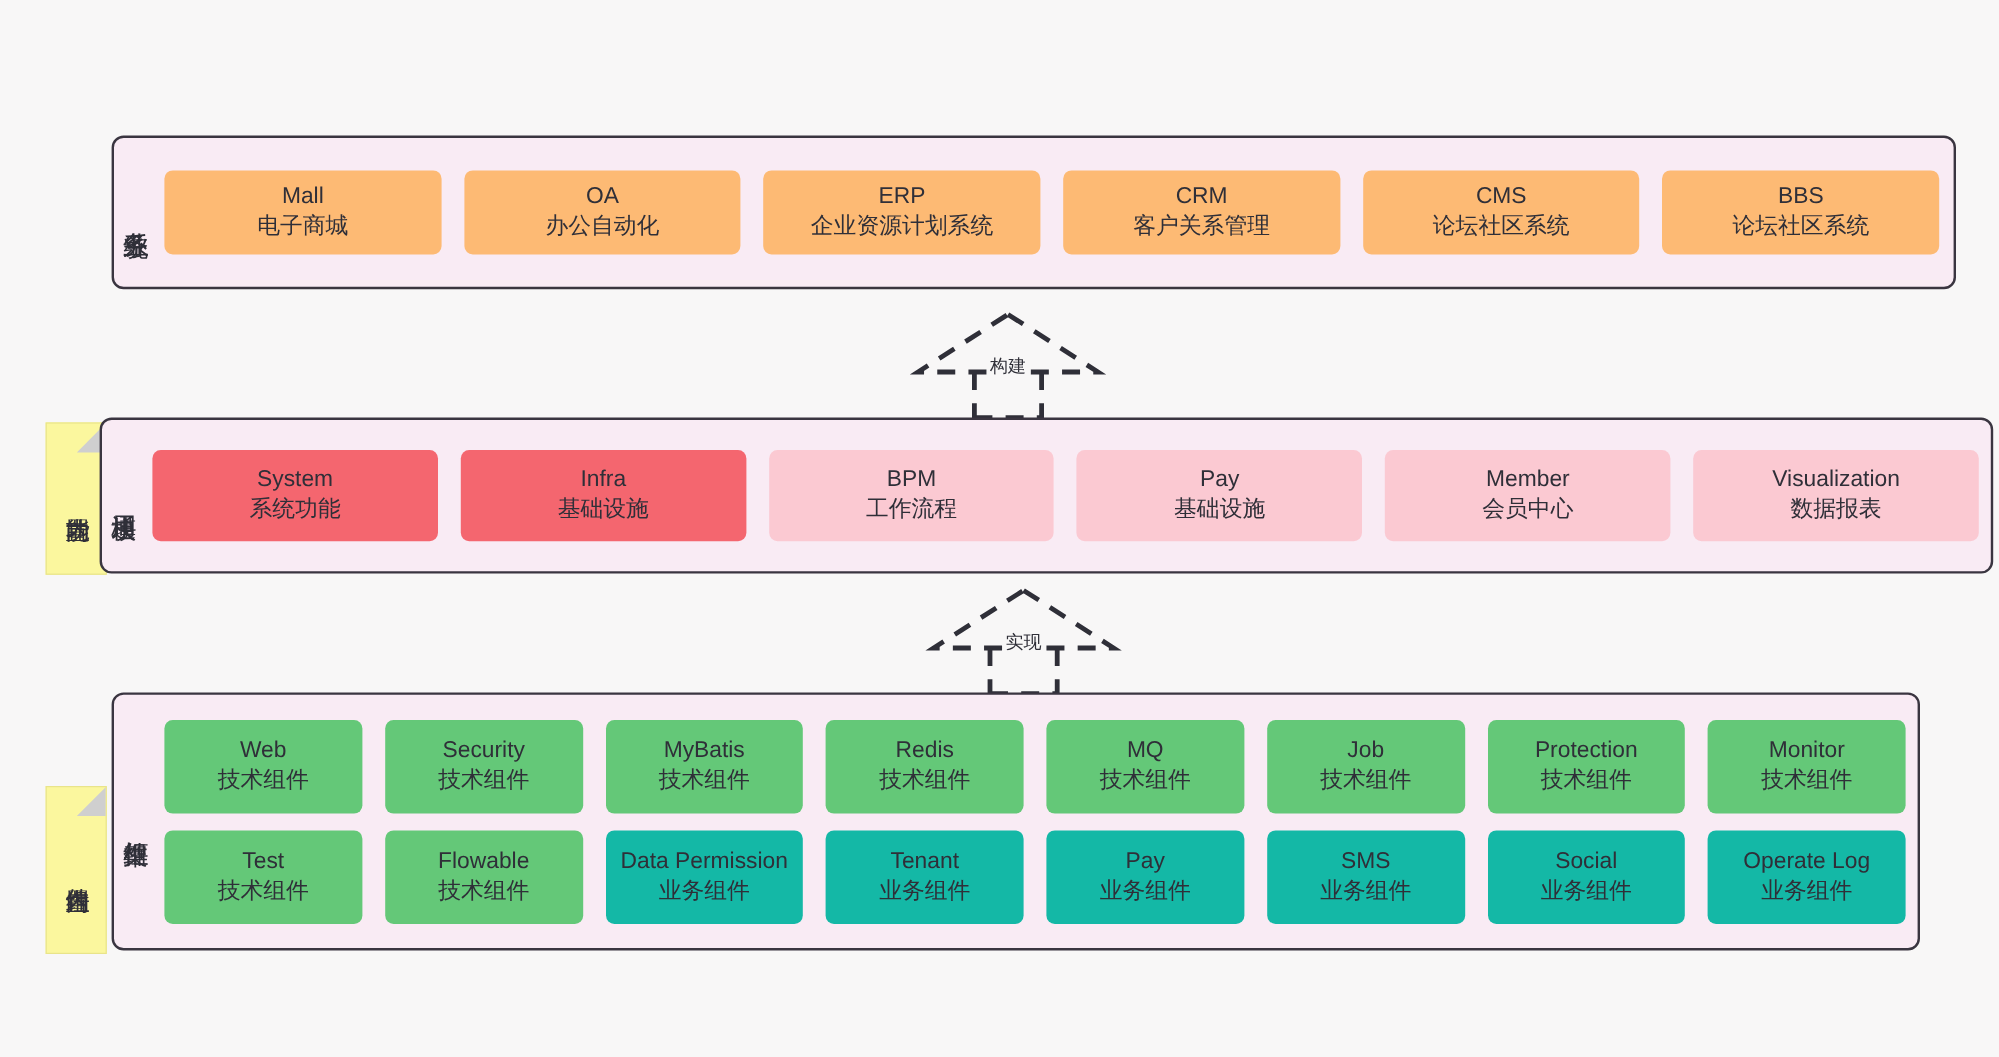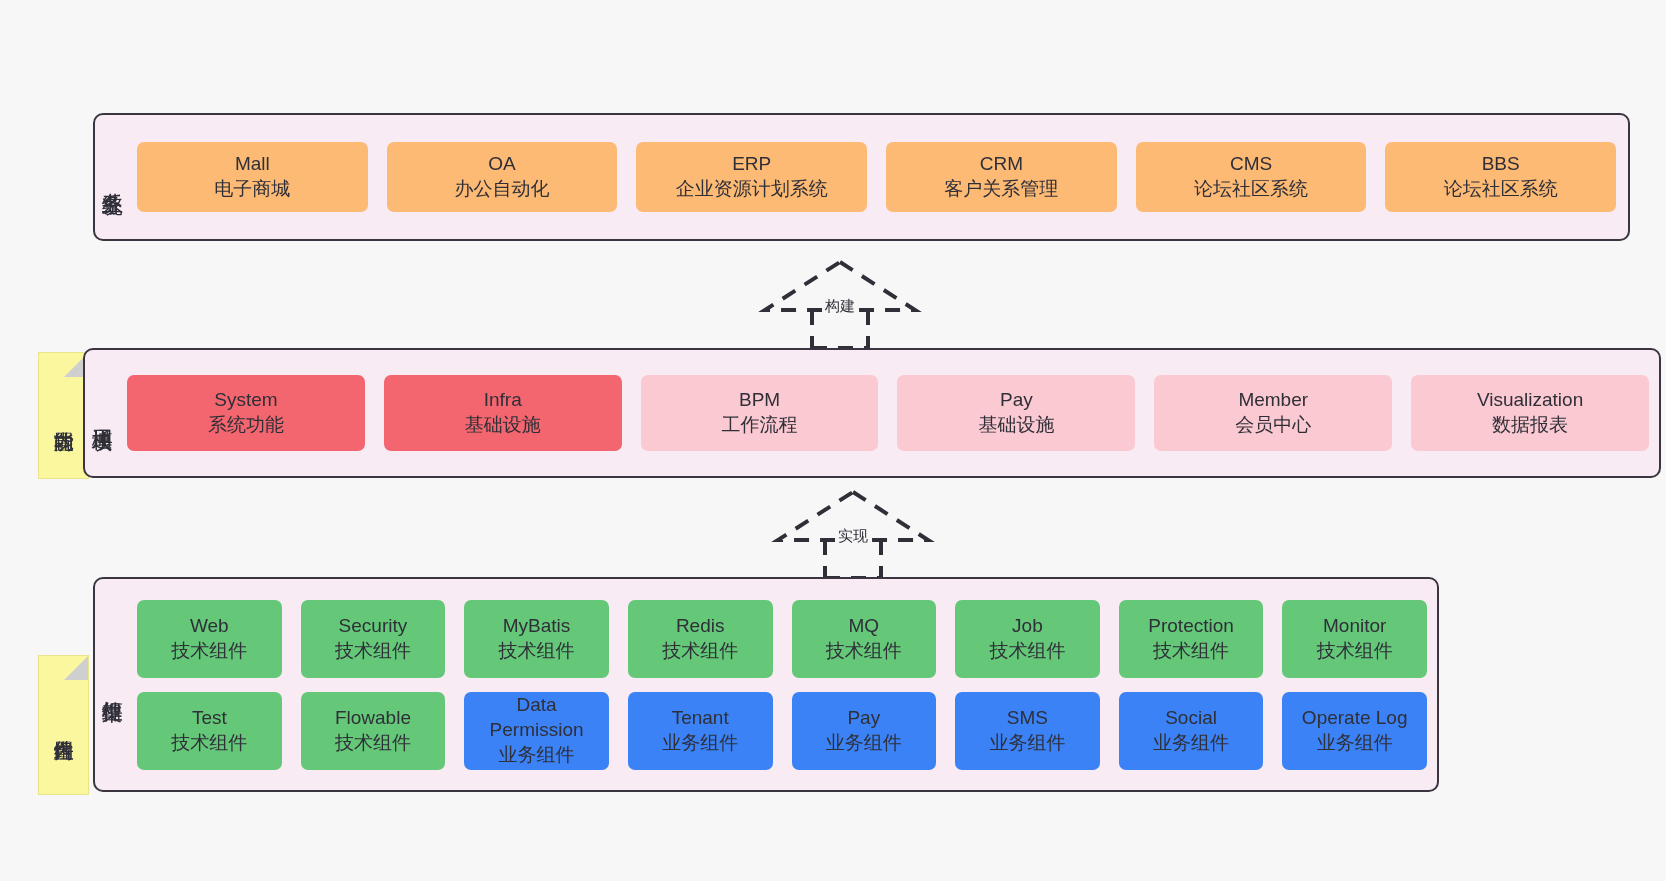--- a/index.html
+++ b/index.html
@@ -78,31 +78,31 @@
     color: #2f2f38;
   }
   .cell .t-en { display: block; }
   .cell .t-cn { display: block; }
 
   
   .c-blue       { background: #fdba74; }
   .c-red        { background: #f4666f; }
   .c-pink       { background: #fbc9d2; }
   .c-green      { background: #64c878; }
-  .c-lightgreen { background: #3b82f6; }
+  .c-lightgreen { background: #14b8a6; }
 
   
   #layer-business  { left: 93px;  top: 113px; width: 1537px; height: 128px; }
   #layer-business .layer-body  { padding-right: 12px; }
   #layer-business .cell        { height: 70px; }
 
   #layer-modules   { left: 83px;  top: 348px; width: 1578px; height: 130px; }
   #layer-modules .cell         { height: 76px; }
 
-  #layer-framework { left: 93px;  top: 577px; width: 1346px; height: 215px; }
+  #layer-framework { left: 93px;  top: 577px; width: 1507px; height: 215px; }
   #layer-framework .cell       { height: 78px; }
   #layer-framework .layer-body { gap: 14px; }
 
   
   .note {
     position: absolute;
     box-sizing: border-box;
     background: #fbf79e;
     border: 1px solid #e9e48a;
     display: flex;

